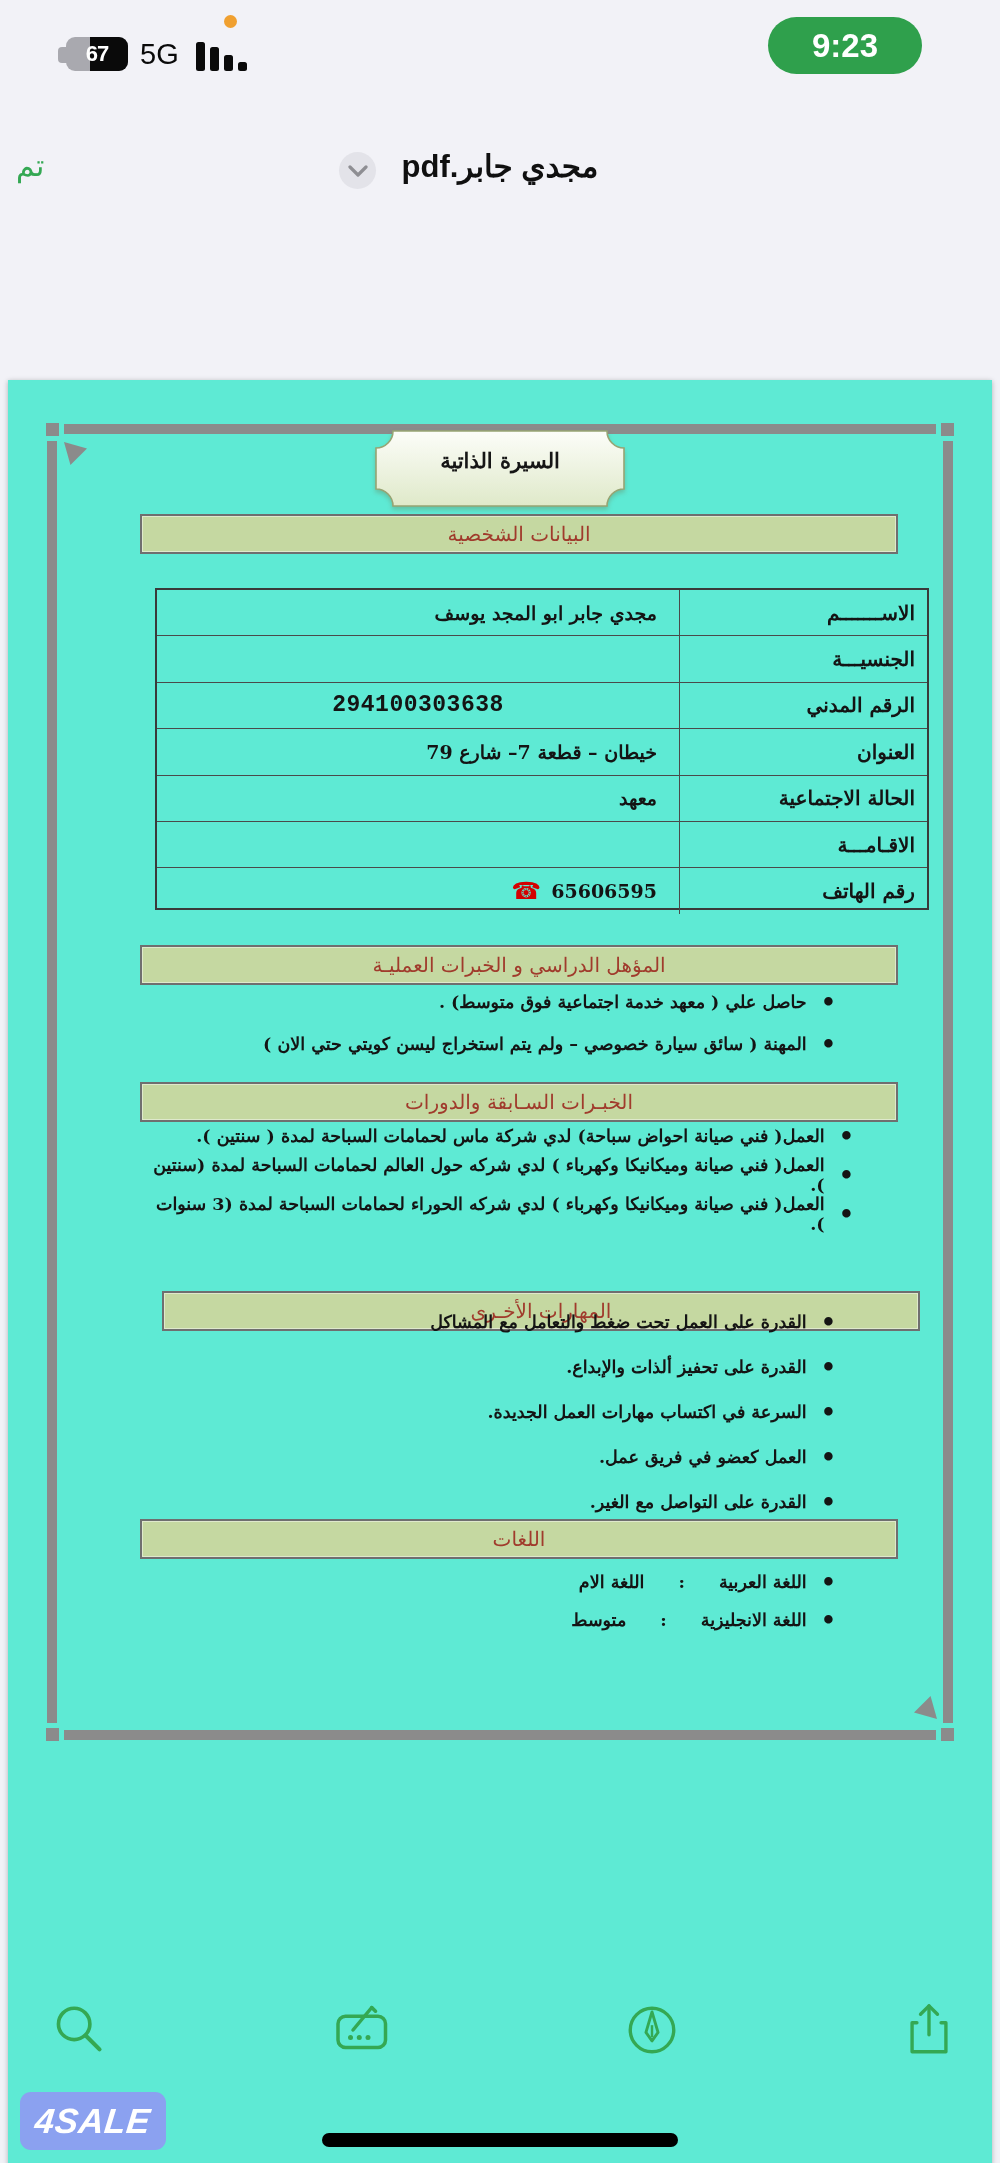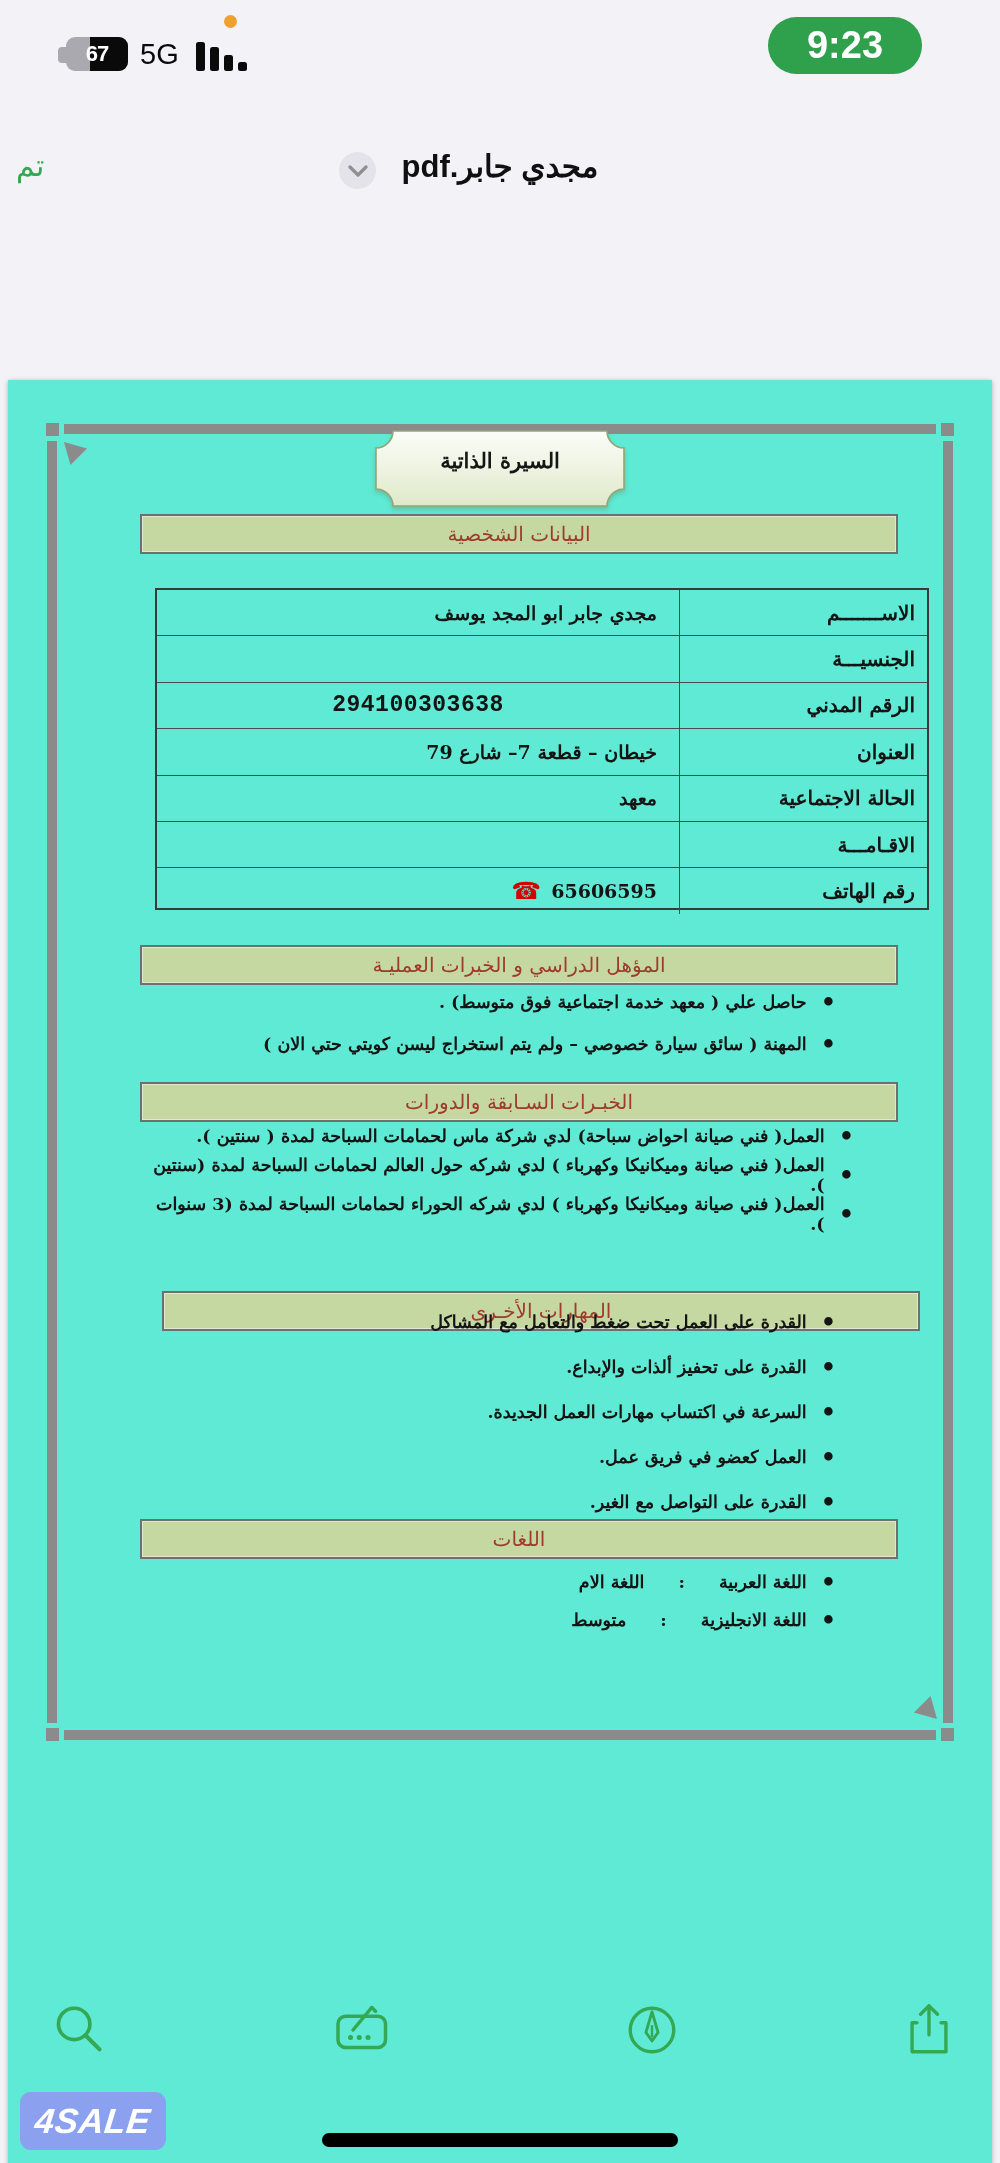--- a/index.html
+++ b/index.html
@@ -15,21 +15,21 @@
   .battery-nub{left:58px;top:47px;width:9px;height:16px;border-radius:4px 0 0 4px;background:#a9a9af;}
   .battery-body{left:66px;top:37px;width:62px;height:34px;border-radius:9px;background:#a9a9af;overflow:hidden;}
   .battery-fill{position:absolute;right:0;top:0;bottom:0;width:62%;background:#0a0a0a;}
   .battery-label{position:absolute;inset:0;display:flex;align-items:center;justify-content:center;
     color:#fff;font-size:22px;font-weight:bold;letter-spacing:-1px;}
   .net-5g{left:140px;top:38px;font-size:29px;font-weight:500;color:#0a0a0a;}
   .sig{background:#0a0a0a;border-radius:2.5px;position:absolute;bottom:0;}
   .sigwrap{left:196px;top:40px;width:52px;height:31px;}
   .mic-dot{left:224px;top:15px;width:13px;height:13px;border-radius:50%;background:#f0a030;}
   .time-pill{left:768px;top:17px;width:154px;height:57px;border-radius:29px;background:#2fa04c;
-    display:flex;align-items:center;justify-content:center;color:#fff;font-size:38px;font-weight:600;}
+    display:flex;align-items:center;justify-content:center;color:#fff;font-size:33px;font-weight:600;}
 
   
   .done-btn{left:16px;top:148px;font-size:30px;color:#34a853;background:none;border:none;padding:0;
     font-family:"Liberation Sans", sans-serif;}
   .nav-title{left:0;top:148px;width:1000px;text-align:center;font-size:31px;font-weight:600;color:#101010;direction:rtl;}
   .chev-btn{left:339px;top:152px;width:37px;height:37px;border-radius:50%;background:#e3e3e9;
     display:flex;align-items:center;justify-content:center;border:none;padding:0;}
 
   
   .page{left:8px;top:380px;width:984px;height:1799px;background:#5eead4;

